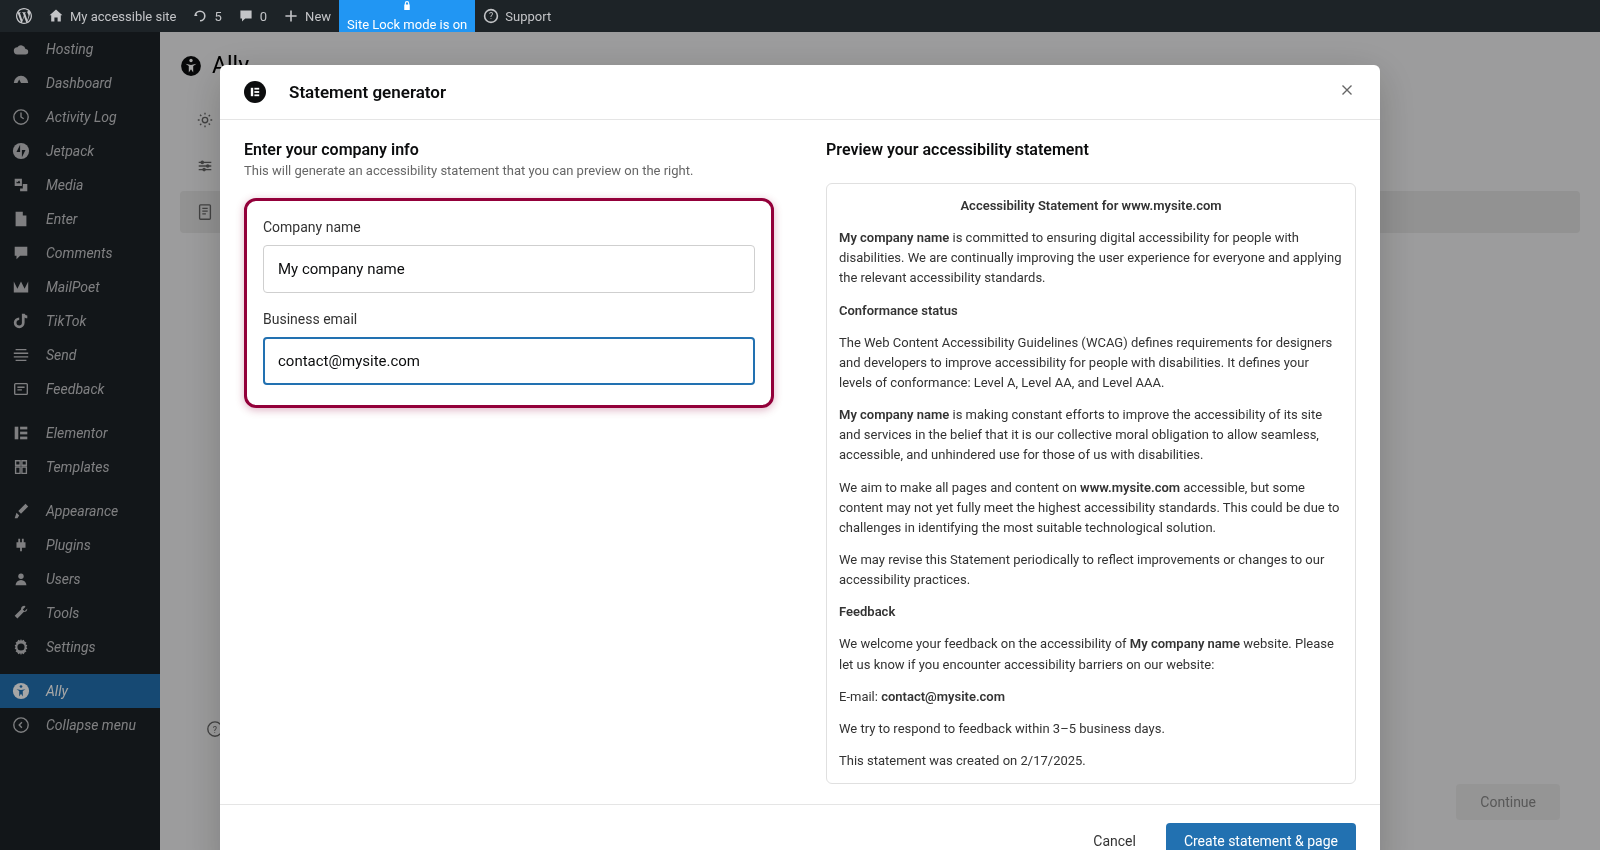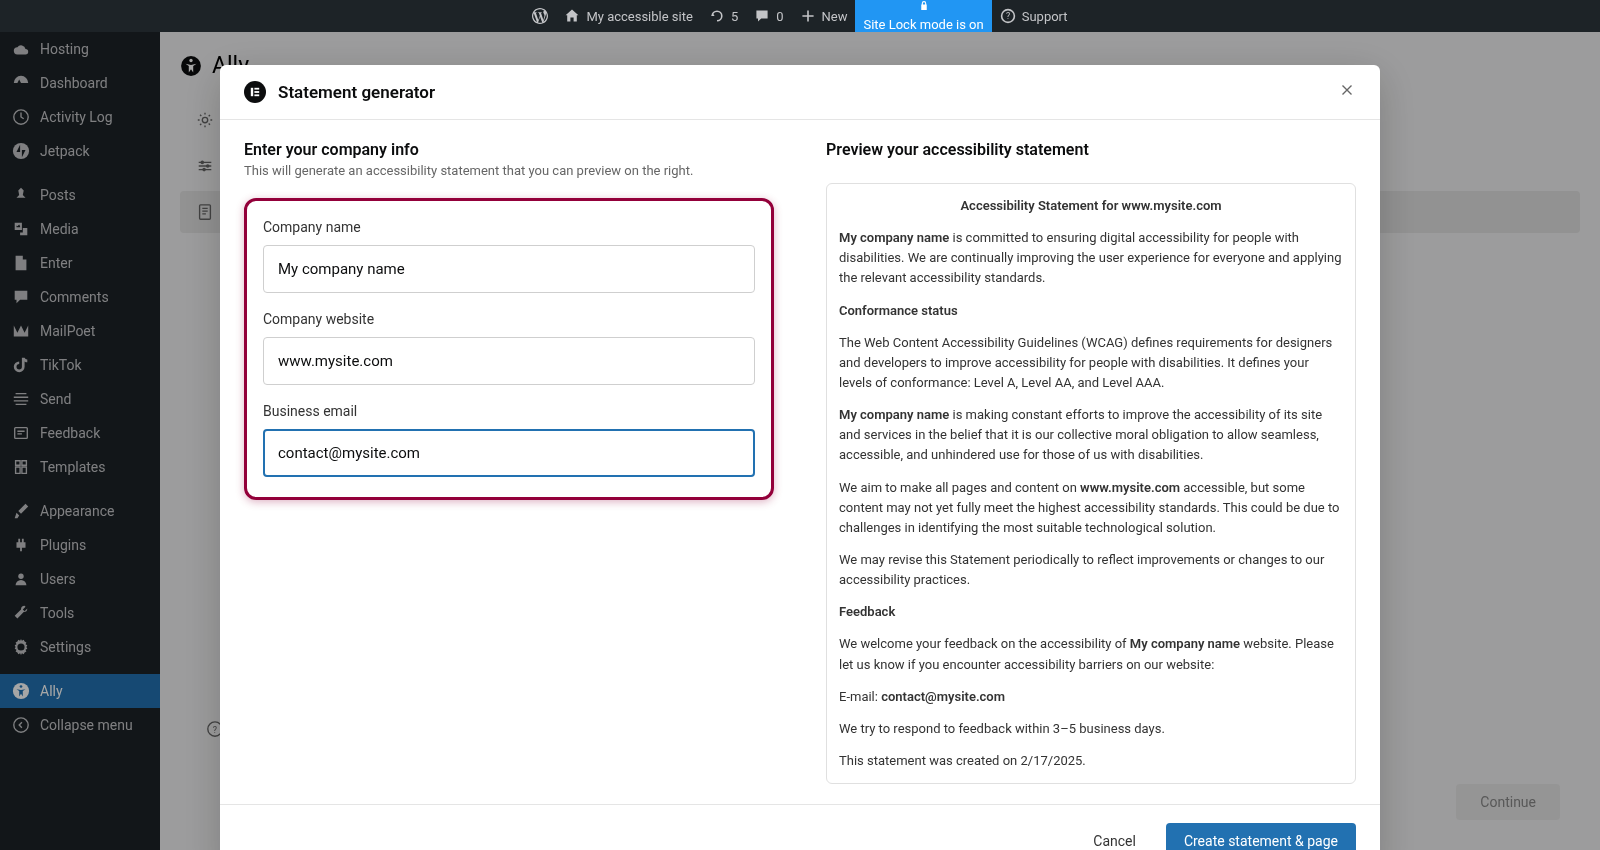--- a/index.html
+++ b/index.html
@@ -1,49 +1,49 @@
 <!DOCTYPE html>
 <html><head>
   <meta charset="utf-8">
   <style>
     * { margin: 0; padding: 0; box-sizing: border-box; font-family: -apple-system, BlinkMacSystemFont, "Segoe UI", Roboto, sans-serif; }
     body { width: 1600px; height: 850px; background: #f0f0f1; overflow: hidden; position: relative; }
     
     
-    .admin-bar { height: 32px; background: #1d2327; color: #c3c4c7; display: flex; align-items: center; font-size: 13px; padding: 0 8px; justify-content: center; }
+    .admin-bar { height: 32px; background: #1d2327; color: #c3c4c7; display: flex; align-items: center; font-size: 13px; padding: 0 8px; justify-content: space-between; }
     .admin-bar-left, .admin-bar-right { display: flex; align-items: center; height: 100%; }
     .admin-bar-item { display: flex; align-items: center; padding: 0 8px; height: 100%; cursor: pointer; gap: 6px; }
     .admin-bar-item.lock { background: #2196f3; color: #fff; flex-direction: column; }
     .admin-bar-icon { width: 16px; height: 16px; fill: currentColor; display: inline-block; }
     .admin-avatar { width: 16px; height: 16px; background: #666; }
     
     
     .sidebar { position: absolute; top: 32px; left: 0; width: 160px; height: calc(100% - 32px); background: #1d2327; color: #c3c4c7; font-size: 14px; }
-    .sidebar-item { display: flex; align-items: center; padding: 8px 12px; cursor: pointer; gap: 10px; }
+    .sidebar-item { display: flex; align-items: center; padding: 8px 12px; cursor: pointer; gap: 16px; font-style: italic; }
     .sidebar-item.spaced { margin-top: 10px; }
     .sidebar-item.active { background: #2271b1; color: #fff; position: relative; }
     .sidebar-item.active::after { content: ''; position: absolute; right: -8px; top: 50%; transform: translateY(-50%); border: 8px solid transparent; border-right-color: #f0f0f1; }
     .sidebar-icon { width: 18px; height: 18px; fill: currentColor; flex-shrink: 0; }
     
     
     .main-area { position: absolute; top: 32px; left: 160px; right: 0; bottom: 0; background: #f0f0f1; padding: 20px; }
     .page-header { display: flex; align-items: center; gap: 10px; margin-bottom: 20px; }
     .page-title { font-size: 23px; font-weight: 400; }
     .sub-nav { display: flex; flex-direction: column; gap: 4px; margin-top: 20px; }
     .sub-nav-item { display: flex; align-items: center; gap: 10px; padding: 12px 16px; font-size: 15px; color: #50575e; cursor: pointer; border-radius: 4px; }
     .sub-nav-item.active { background: #e0e0e0; }
     .continue-btn { position: fixed; bottom: 30px; right: 40px; padding: 10px 24px; background: #e5e5e5; border: none; border-radius: 4px; color: #888; font-size: 14px; cursor: default; }
     
     
     .overlay { position: absolute; top: 32px; left: 0; right: 0; bottom: 0; background: rgba(0,0,0,0.35); z-index: 100; }
     
     
     .modal { position: absolute; top: 65px; left: 50%; transform: translateX(-50%); width: 1160px; background: #fff; border-radius: 6px; z-index: 200; box-shadow: 0 10px 40px rgba(0,0,0,0.2); display: flex; flex-direction: column; }
     .modal-header { display: flex; align-items: center; justify-content: space-between; padding: 16px 24px; border-bottom: 1px solid #e5e5e5; }
-    .modal-title-wrap { display: flex; align-items: center; gap: 12px; }
+    .modal-title-wrap { display: flex; align-items: center; gap: 23px; }
     .modal-title { font-size: 17px; font-weight: 600; color: #0c0d0e; }
     .modal-close { cursor: pointer; color: #666; }
     .modal-body { display: flex; padding: 20px 24px; gap: 52px; }
     .form-col { flex: 1; }
     .preview-col { flex: 1; }
     
     .form-heading { font-size: 16px; font-weight: 600; margin-bottom: 4px; color: #0c0d0e; }
     .form-subheading { font-size: 13px; color: #666; margin-bottom: 20px; }
     
     .form-highlight { border: 3px solid #93003a; border-radius: 12px; padding: 18px 16px 20px; box-shadow: 0 2px 8px rgba(147,0,58,0.3); }
@@ -136,26 +136,20 @@
       </svg>
       <span>Activity Log</span>
     </div>
   <div class="sidebar-item">
       <svg class="sidebar-icon" viewBox="0 0 20 20">
         <circle cx="10" cy="10" r="9"></circle>
         <path d="M9 3v8H5l4-8zm2 14v-8h4l-4 8z" fill="#1d2327"></path>
       </svg>
       <span>Jetpack</span>
     </div>
-  <div class="sidebar-item spaced">
-      <svg class="sidebar-icon" viewBox="0 0 20 20">
-        <path d="M10 2l3 3-1 5 3 3H5l3-3-1-5 3-3z"></path>
-      </svg>
-      <span>Posts</span>
-    </div>
   <div class="sidebar-item">
       <svg class="sidebar-icon" viewBox="0 0 20 20">
         <path d="M3 3h8v8H3V3zm5 2L6 7 5 6v2h4V7L8 5zm4 4h5v8h-8v-3h3V9z"></path>
       </svg>
       <span>Media</span>
     </div>
   <div class="sidebar-item">
       <svg class="sidebar-icon" viewBox="0 0 20 20">
         <path d="M4 2h8l4 4v12H4V2zm8 0v4h4"></path>
       </svg>
@@ -184,20 +178,29 @@
         <path d="M2 8h16M2 12h16M4 4h12M4 16h12" stroke="currentColor" stroke-width="1.5" fill="none"></path>
       </svg>
       <span>Send</span>
     </div>
   <div class="sidebar-item">
       <svg class="sidebar-icon" viewBox="0 0 20 20">
         <rect x="3" y="4" width="14" height="12" rx="1" fill="none" stroke="currentColor" stroke-width="1.5"></rect>
         <path d="M6 8h8M6 11h5" stroke="currentColor" stroke-width="1.5"></path>
       </svg>
       <span>Feedback</span>
+    </div>
+  <div class="sidebar-item spaced">
+      <svg class="sidebar-icon" viewBox="0 0 20 20">
+        <rect x="3" y="3" width="4" height="14"></rect>
+        <rect x="9" y="3" width="8" height="3"></rect>
+        <rect x="9" y="8.5" width="8" height="3"></rect>
+        <rect x="9" y="14" width="8" height="3"></rect>
+      </svg>
+      <span>Elementor</span>
     </div>
   <div class="sidebar-item">
       <svg class="sidebar-icon" viewBox="0 0 20 20">
         <path d="M4 3h5v5H4V3zm7 0h5v5h-5V3zM4 10h5v7H4v-7zm7 0h5v7h-5v-7z" fill="none" stroke="currentColor" stroke-width="1.5"></path>
       </svg>
       <span>Templates</span>
     </div>
   <div class="sidebar-item spaced">
       <svg class="sidebar-icon" viewBox="0 0 20 20">
         <path d="M15 2l3 3-8 8-3-3 8-8zM5 12l3 3-2 3H3l2-6z"></path>
@@ -316,24 +319,20 @@
 
   <div class="modal-body">
     <div class="form-col">
       <div class="form-heading">Enter your company info</div>
       <div class="form-subheading">This will generate an accessibility statement that you can preview on the right.</div>
 
       <div class="form-highlight">
         <div class="form-field">
           <label class="form-label">Company name</label>
           <input class="form-input" value="My company name" style="">
-        </div>
-        <div class="form-field">
-          <label class="form-label">Company website</label>
-          <input class="form-input" value="www.mysite.com" style="">
         </div>
         <div class="form-field">
           <label class="form-label">Business email</label>
           <input class="form-input focused" value="contact@mysite.com" style="">
         </div>
       </div>
     </div>
 
     <div class="preview-col">
       <div class="preview-heading">Preview your accessibility statement</div>

